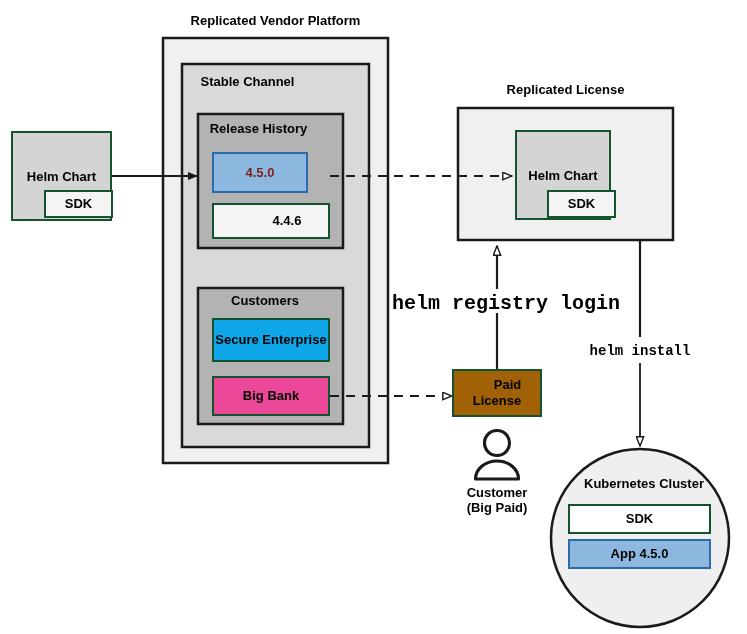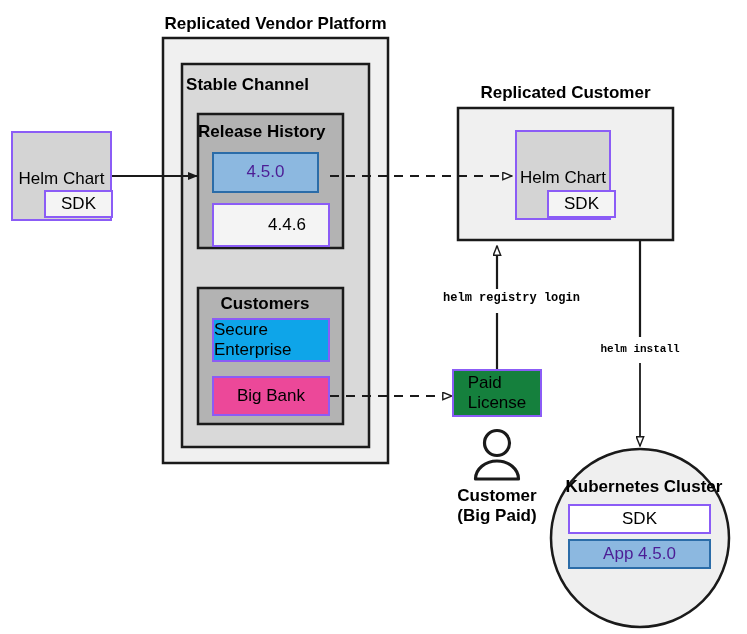--- a/index.html
+++ b/index.html
@@ -31,30 +31,30 @@
     pointer-events: none;
   }
   .mono {
     font-family: "Liberation Mono", "DejaVu Sans Mono", monospace;
     font-weight: bold;
     letter-spacing: 0px;
   }
   .box {
     position: absolute;
     box-sizing: border-box;
-    border: 2px solid #8b5cf6;
+    border: 2px solid #14532d;
     display: flex;
     align-items: center;
     justify-content: center;
-    text-align: left;
-    font-weight: normal;
+    text-align: right;
+    font-weight: bold;
     color: #000000;
     line-height: 1.2;
   }
-  .ttl { font-size: 17px; }
+  .ttl { font-size: 13px; }
 </style>
 </head>
 <body>
 
 <svg id="canvas" viewBox="0 0 747 634" xmlns="http://www.w3.org/2000/svg">
   <defs>
     <marker id="arrowFilled" markerWidth="10" markerHeight="8" refX="9" refY="4" orient="auto" markerUnits="userSpaceOnUse">
       <path d="M0,0 L10,4 L0,8 z" fill="#1a1a1a"></path>
     </marker>
     <marker id="arrowOpen" markerWidth="11" markerHeight="9" refX="10" refY="4.5" orient="auto" markerUnits="userSpaceOnUse">
@@ -93,49 +93,49 @@
 </svg>
 
 <div class="lbl ttl" style="left:163px; top:14px; width:225px;">Replicated Vendor Platform</div>
 
 <div class="lbl ttl" style="left:171px; top:75px; width:153px;">Stable Channel</div>
 
 <div class="lbl ttl" style="left:198px; top:122px; width:121px;">Release History</div>
 
 <div class="lbl ttl" style="left:198px; top:294px; width:134px;">Customers</div>
 
-<div class="lbl ttl" style="left:458px; top:83px; width:215px;">Replicated Customer</div>
+<div class="lbl ttl" style="left:458px; top:83px; width:215px;">Replicated License</div>
 
 <div class="box ttl" style="left:11px; top:131px; width:101px; height:90px;
             background:#d4d4d4; align-items:flex-start; padding-top:36px;">Helm Chart</div>
 <div class="box ttl" style="left:44px; top:190px; width:69px; height:28px; background:#f4f4f4;">SDK</div>
 
-<div class="box ttl" style="left:212px; top:152px; width:107px; height:41px;
-            background:#8cb8e0; border-color:#2b6ca8; color:#4c1d95;">4.5.0</div>
+<div class="box ttl" style="left:212px; top:152px; width:96px; height:41px;
+            background:#8cb8e0; border-color:#2b6ca8; color:#7f1d1d;">4.5.0</div>
 
-<div class="box ttl" style="left:212px; top:203px; width:118px; height:44px; background:#f4f4f4;padding-left:32px;">4.4.6</div>
+<div class="box ttl" style="left:212px; top:203px; width:118px; height:36px; background:#f4f4f4;padding-left:32px;">4.4.6</div>
 
 <div class="box ttl" style="left:212px; top:318px; width:118px; height:44px; background:#0ea5e9;">Secure
 Enterprise</div>
 
 <div class="box ttl" style="left:212px; top:376px; width:118px; height:40px; background:#ec4899;">Big Bank</div>
 
 <div class="box ttl" style="left:515px; top:130px; width:96px; height:90px;
             background:#d4d4d4; align-items:flex-start; padding-top:36px;">Helm Chart</div>
 <div class="box ttl" style="left:547px; top:190px; width:69px; height:28px; background:#f4f4f4;">SDK</div>
 
-<div class="box ttl" style="left:452px; top:369px; width:90px; height:48px; background:#15803d;
+<div class="box ttl" style="left:452px; top:369px; width:90px; height:48px; background:#a16207;
             white-space:pre;">Paid
 License</div>
 
 <div class="lbl ttl" style="left:427px; top:486px; width:140px;">Customer
 (Big Paid)</div>
 
-<div class="lbl mono" style="left:409px; top:292px; width:205px; font-size:12px;">helm registry login</div>
+<div class="lbl mono" style="left:392px; top:292px; width:205px; font-size:20px;">helm registry login</div>
 
-<div class="lbl mono" style="left:570px; top:343px; width:140px; font-size:11px;">helm install</div>
+<div class="lbl mono" style="left:570px; top:343px; width:140px; font-size:14px;">helm install</div>
 
 <div class="lbl ttl" style="left:554px; top:477px; width:180px;">Kubernetes Cluster</div>
 
 <div class="box ttl" style="left:568px; top:504px; width:143px; height:30px; background:#ffffff;">SDK</div>
 
 <div class="box ttl" style="left:568px; top:539px; width:143px; height:30px;
-            background:#8cb8e0; border-color:#2b6ca8; color:#4c1d95;">App 4.5.0</div>
+            background:#8cb8e0; border-color:#2b6ca8; color:#000000;">App 4.5.0</div>
 
 </body></html>

